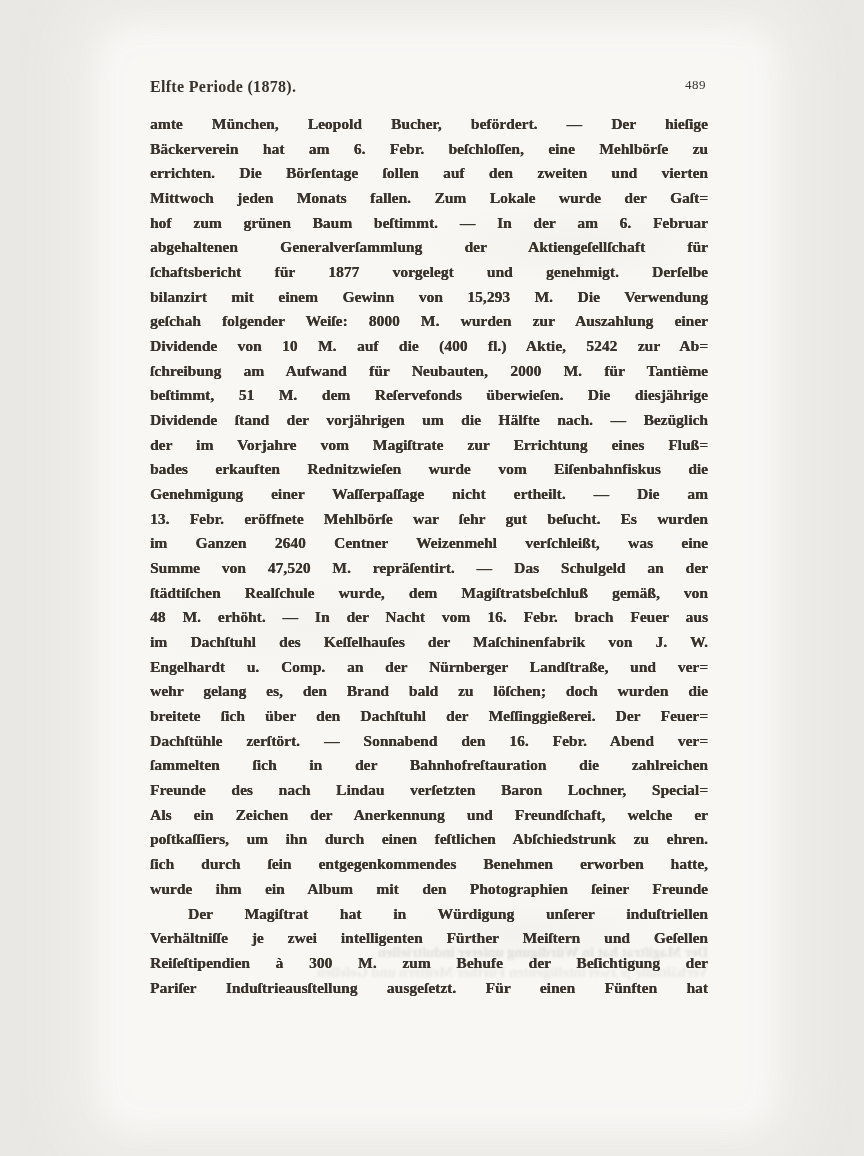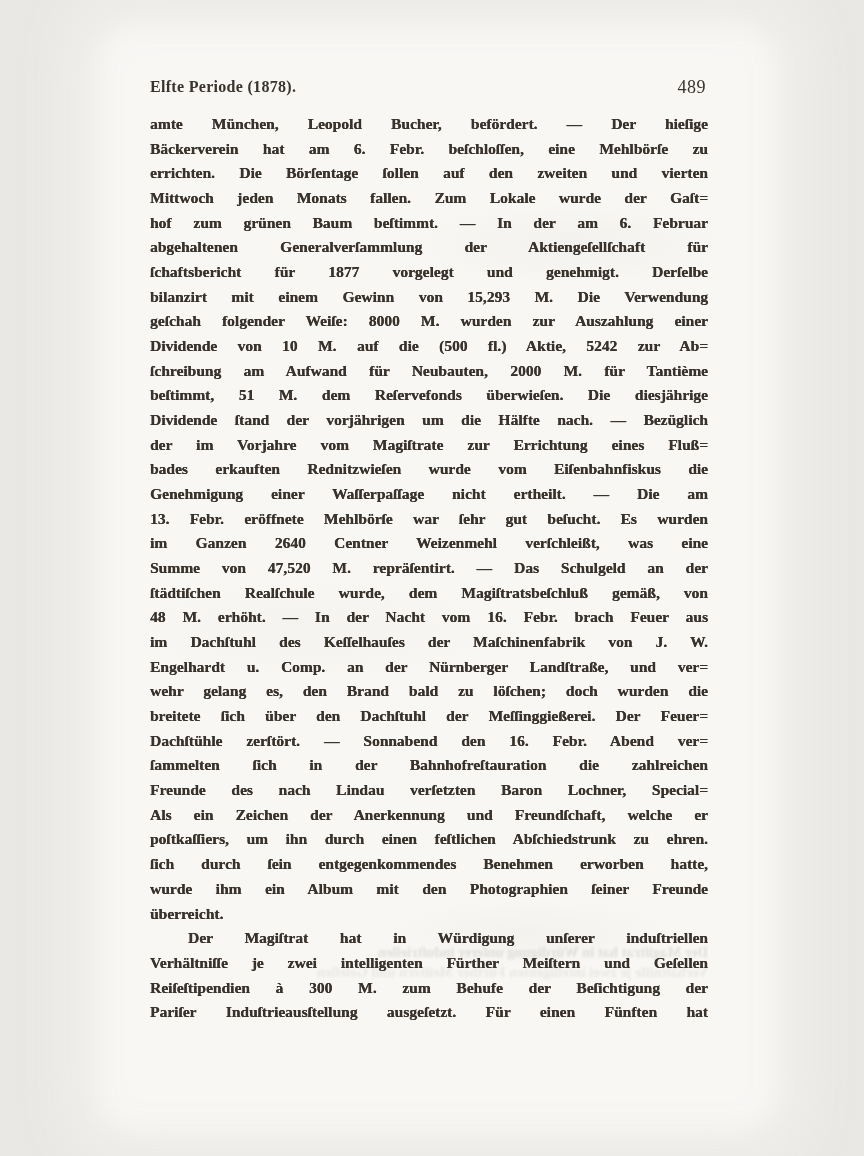--- a/index.html
+++ b/index.html
@@ -39,21 +39,21 @@
   #header-title {
     display: block;
     text-align: left;
     font-size: 16px;
     font-weight: 700;
     letter-spacing: 0.3px;
   }
   #page-number {
     position: absolute;
     right: 2px; top: -1px;
-    font-size: 18px;
+    font-size: 13px;
     font-weight: 400;
     letter-spacing: 0.5px;
   }
   #text-block {
     position: absolute;
     left: 150px; top: 112px;
     width: 558px;
     color: var(--ink, #39332c);
     font-size: 15.5px;
     font-weight: 700;
@@ -99,21 +99,21 @@
   <div id="text-block">
       <div class="line just">amte München, Leopold Bucher, befördert. — Der hieſige</div>
       <div class="line just">Bäckerverein hat am 6. Febr. beſchloſſen, eine Mehlbörſe zu</div>
       <div class="line just">errichten. Die Börſentage ſollen auf den zweiten und vierten</div>
       <div class="line just">Mittwoch jeden Monats fallen. Zum Lokale wurde der Gaſt=</div>
       <div class="line just">hof zum grünen Baum beſtimmt. — In der am 6. Februar</div>
       <div class="line just">abgehaltenen Generalverſammlung der Aktiengeſellſchaft für</div>
       <div class="line just">ſchaftsbericht für 1877 vorgelegt und genehmigt. Derſelbe</div>
       <div class="line just">bilanzirt mit einem Gewinn von 15,293 M. Die Verwendung</div>
       <div class="line just">geſchah folgender Weiſe: 8000 M. wurden zur Auszahlung einer</div>
-      <div class="line just">Dividende von 10 M. auf die (500 fl.) Aktie, 5242 zur Ab=</div>
+      <div class="line just">Dividende von 10 M. auf die (400 fl.) Aktie, 5242 zur Ab=</div>
       <div class="line just">ſchreibung am Aufwand für Neubauten, 2000 M. für Tantième</div>
       <div class="line just">beſtimmt, 51 M. dem Reſervefonds überwieſen. Die diesjährige</div>
       <div class="line just">Dividende ſtand der vorjährigen um die Hälfte nach. — Bezüglich</div>
       <div class="line just">der im Vorjahre vom Magiſtrate zur Errichtung eines Fluß=</div>
       <div class="line just">bades erkauften Rednitzwieſen wurde vom Eiſenbahnfiskus die</div>
       <div class="line just">Genehmigung einer Waſſerpaſſage nicht ertheilt. — Die am</div>
       <div class="line just">13. Febr. eröffnete Mehlbörſe war ſehr gut beſucht. Es wurden</div>
       <div class="line just">im Ganzen 2640 Centner Weizenmehl verſchleißt, was eine</div>
       <div class="line just">Summe von 47,520 M. repräſentirt. — Das Schulgeld an der</div>
       <div class="line just">ſtädtiſchen Realſchule wurde, dem Magiſtratsbeſchluß gemäß, von</div>
@@ -122,21 +122,20 @@
       <div class="line just">Engelhardt u. Comp. an der Nürnberger Landſtraße, und ver=</div>
       <div class="line just">wehr gelang es, den Brand bald zu löſchen; doch wurden die</div>
       <div class="line just">breitete ſich über den Dachſtuhl der Meſſinggießerei. Der Feuer=</div>
       <div class="line just">Dachſtühle zerſtört. — Sonnabend den 16. Febr. Abend ver=</div>
       <div class="line just">ſammelten ſich in der Bahnhofreſtauration die zahlreichen</div>
       <div class="line just">Freunde des nach Lindau verſetzten Baron Lochner, Special=</div>
       <div class="line just">Als ein Zeichen der Anerkennung und Freundſchaft, welche er</div>
       <div class="line just">poſtkaſſiers, um ihn durch einen feſtlichen Abſchiedstrunk zu ehren.</div>
       <div class="line just">ſich durch ſein entgegenkommendes Benehmen erworben hatte,</div>
       <div class="line just">wurde ihm ein Album mit den Photographien ſeiner Freunde</div>
-      <div class="line">überreicht.</div>
       <div class="line indent just">Der Magiſtrat hat in Würdigung unſerer induſtriellen</div>
       <div class="line just">Verhältniſſe je zwei intelligenten Fürther Meiſtern und Geſellen</div>
       <div class="line just">Reiſeſtipendien à 300 M. zum Behufe der Beſichtigung der</div>
       <div class="line just">Pariſer Induſtrieausſtellung ausgeſetzt. Für einen Fünften hat</div>
     </div>
 
   <div id="bleed-1" class="bleed">Der Magiſtrat hat in Würdigung unſerer induſtriellen</div>
   <div id="bleed-2" class="bleed">Verhältniſſe je zwei intelligenten Fürther Meiſtern und Geſellen</div>
 </div>
 

